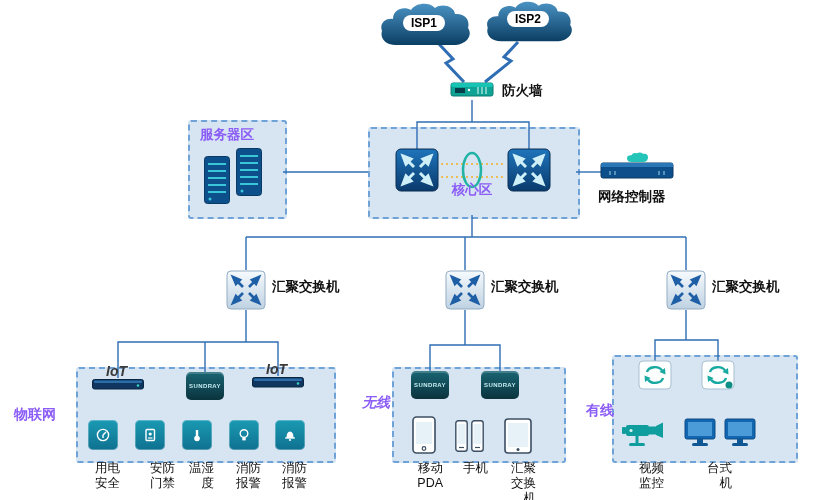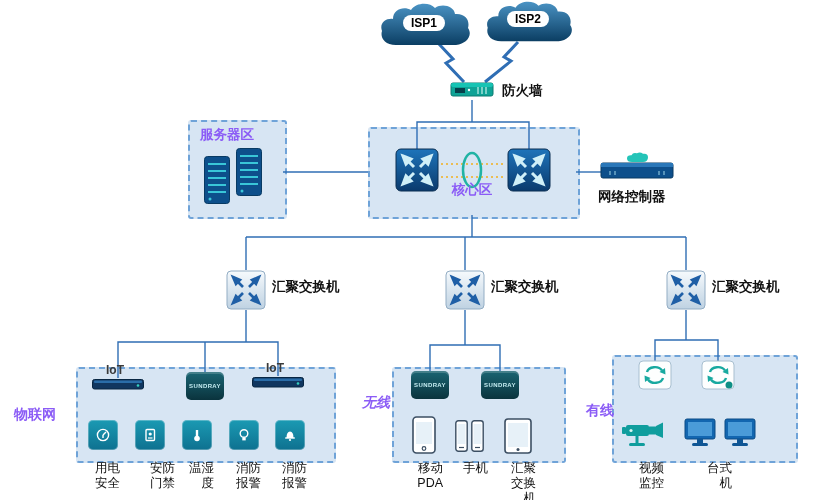--- a/index.html
+++ b/index.html
@@ -14,21 +14,21 @@
         padding:1px 8px;font-size:12px;font-weight:700;color:#000;z-index:3;white-space:nowrap;}
   .ap{position:absolute;z-index:2;width:38px;height:28px;border-radius:5px;
       background:linear-gradient(#1a6573,#0a333d);color:#c4ecf1;font-size:6px;font-weight:700;
       letter-spacing:.4px;display:flex;align-items:center;justify-content:center;
       box-shadow:inset 0 2px 0 rgba(255,255,255,.18);}
   .tile{position:absolute;z-index:2;width:30px;height:30px;border-radius:5px;
         background:linear-gradient(#1b9ab3,#0e7190);box-shadow:inset 0 0 0 1px rgba(255,255,255,.28);
         display:flex;align-items:center;justify-content:center;}
   .dev-label{position:absolute;z-index:3;font-size:12.5px;line-height:1.2;color:#111;
              text-align:right;font-weight:500;}
-  .gw-tag{position:absolute;z-index:3;font-size:12px;color:#3a3a3a;font-weight:700;}
+  .gw-tag{position:absolute;z-index:3;font-size:14px;font-style:italic;color:#3a3a3a;font-weight:700;}
 </style>
 </head>
 <body>
 
 <div class="stage">
 
   <svg width="0" height="0" style="position:absolute" aria-hidden="true">
     <defs>
       <linearGradient id="gCloud" x1="0" y1="0" x2="0" y2="1">
         <stop offset="0" stop-color="#4a93c4"></stop>

